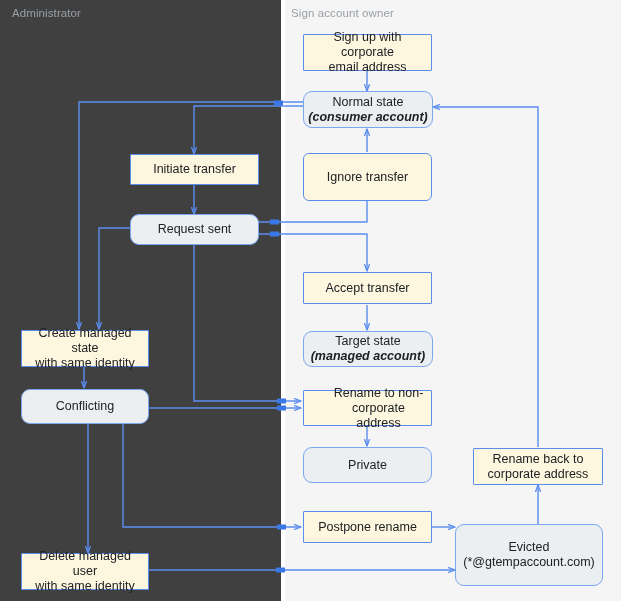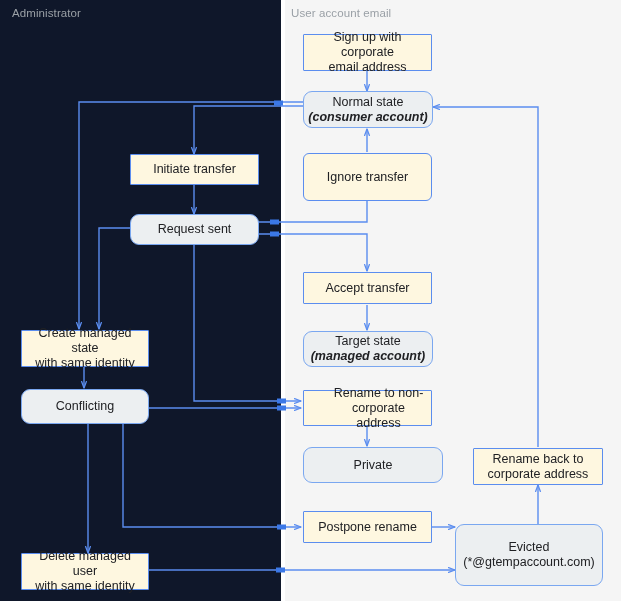--- a/index.html
+++ b/index.html
@@ -20,21 +20,21 @@
   }
   .lane {
     position: absolute;
     box-sizing: border-box;
   }
   .lane-admin {
     left: 0px;
     top: 0px;
     width: 281px;
     height: 601px;
-    background: #0f172a;
+    background: #404040;
   }
   .lane-user {
     left: 285px;
     top: 0px;
     width: 336px;
     height: 601px;
     background: #f5f5f5;
   }
   .lane-title {
     position: absolute;
@@ -82,21 +82,21 @@
 </style>
 </head>
 <body>
 
 <div id="diagram-root">
 
   <div class="lane lane-admin">
     <span class="lane-title">Administrator</span>
   </div>
   <div class="lane lane-user">
-    <span class="lane-title">User account email</span>
+    <span class="lane-title">Sign account owner</span>
   </div>
 
   <svg class="edges" viewBox="0 0 621 606">
     <defs>
       <marker id="arw" markerWidth="9" markerHeight="9" refX="7.4" refY="3" orient="auto" markerUnits="userSpaceOnUse">
         <path d="M1,0.6 L7.4,3 L1,5.4" fill="none" stroke="#5b8def" stroke-width="1.3" stroke-linecap="round" stroke-linejoin="round"></path>
       </marker>
     </defs>
     <g fill="none" stroke="#5b8def" stroke-width="1.4">
 
@@ -196,21 +196,21 @@
     <span class="txt">Conflicting</span>
   </div>
 
   <div class="node node-action" style="left:303px;top:390px;width:129px;height:36px;padding-left:26px;">
     <span class="txt">
       <span>Rename to non-</span><br>
       <span>corporate address</span>
     </span>
   </div>
 
-  <div class="node node-state" style="left:303px;top:447px;width:140px;height:36px;">
+  <div class="node node-state" style="left:303px;top:447px;width:129px;height:36px;">
     <span class="txt">Private</span>
   </div>
 
   <div class="node node-action" style="left:473px;top:448px;width:130px;height:37px;">
     <span class="txt">
       <span>Rename back to</span><br>
       <span>corporate address</span>
     </span>
   </div>
 

